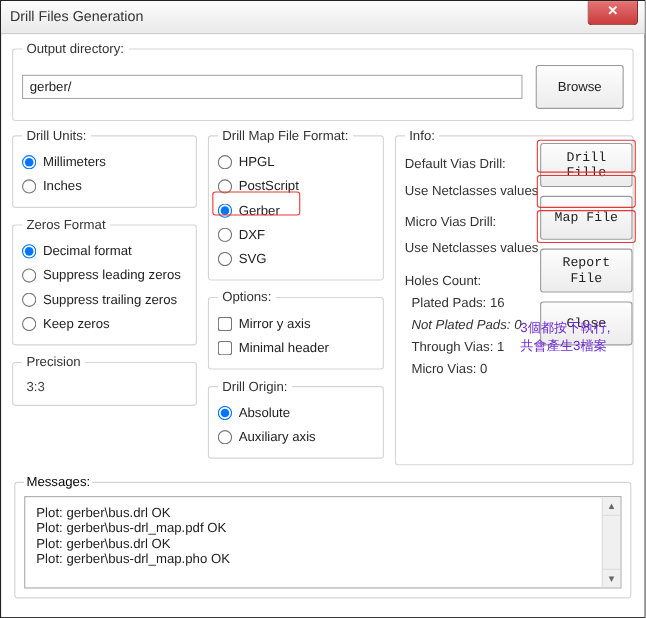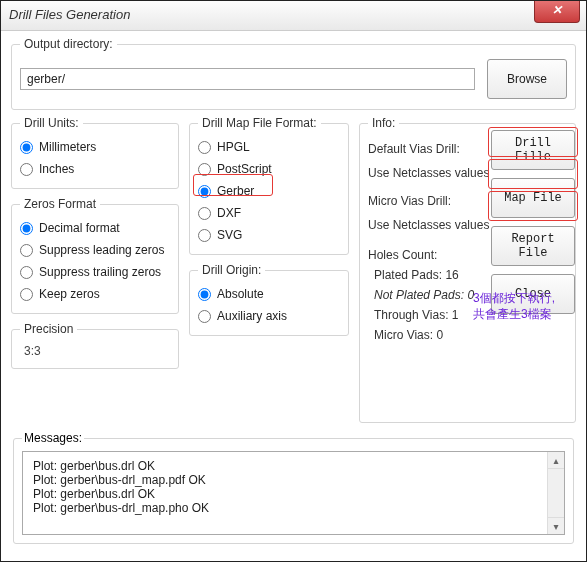--- a/index.html
+++ b/index.html
@@ -1,18 +1,18 @@
 <!DOCTYPE html>
 <html><head>
 <meta charset="utf-8">
 <style>
   * { box-sizing: border-box; font-family: "Segoe UI", Tahoma, sans-serif; font-size: 12px; }
   body { margin: 0; background: #fff; width: 587px; height: 562px; overflow: hidden; }
   .window { width: 587px; height: 562px; border: 1px solid #222; background: #fff; position: relative; }
-  .titlebar { position: relative; height: 30px; background: linear-gradient(#fdfdfd,#e9e9e9); border-bottom: 1px solid #ccc; font-style: italic; }
+  .titlebar { position: relative; height: 30px; background: linear-gradient(#fdfdfd,#e9e9e9); border-bottom: 1px solid #ccc; }
   .titlebar .title { position: absolute; left: 8px; top: 6px; font-size: 13px; color: #333; }
   .close-btn { position: absolute; right: 6px; top: 0px; width: 46px; height: 22px; background: linear-gradient(#e57373,#c93c3c); border: 1px solid #8a2a2a; border-top: none; border-radius: 0 0 4px 4px; color: #fff; text-align: center; line-height: 18px; font-weight: bold; font-size: 13px; cursor: default; }
   .client { padding: 6px 10px 8px 10px; }
 
   fieldset.out { border: 1px solid #d5d5d5; border-radius: 3px; margin: 0 0 6px 0; padding: 8px 8px 10px 8px; }
   fieldset.out legend { padding: 0 4px; color: #333; }
   .row-out { display: flex; gap: 12px; align-items: center; }
   input.text { flex: 1; height: 22px; border: 1px solid #aaa; padding: 2px 6px; background: #fff; color: #222; }
   button.win { height: 40px; min-width: 78px; background: linear-gradient(#fdfdfd,#ececec); border: 1px solid #9a9a9a; border-radius: 3px; color: #222; padding: 0 10px; }
   button.wide { width: 80px; }
@@ -125,20 +125,31 @@
               <input type="radio" name="mf" style="">
               <span>DXF</span>
             </label>
           <label class="opt">
               <input type="radio" name="mf" style="">
               <span>SVG</span>
             </label>
         </fieldset>
         <div class="hl" style="left:4px; top:58px; width:80px; height:22px;"></div>
 
+        <fieldset class="box">
+          <legend>Options:</legend>
+          <label class="opt">
+              <input type="checkbox" style="">
+              <span>Mirror y axis</span>
+            </label>
+          <label class="opt">
+              <input type="checkbox" style="">
+              <span>Minimal header</span>
+            </label>
+        </fieldset>
 
         <fieldset class="box">
           <legend>Drill Origin:</legend>
           <label class="opt">
               <input type="radio" name="dor" checked="" style="">
               <span>Absolute</span>
             </label>
           <label class="opt">
               <input type="radio" name="dor" style="">
               <span>Auxiliary axis</span>

